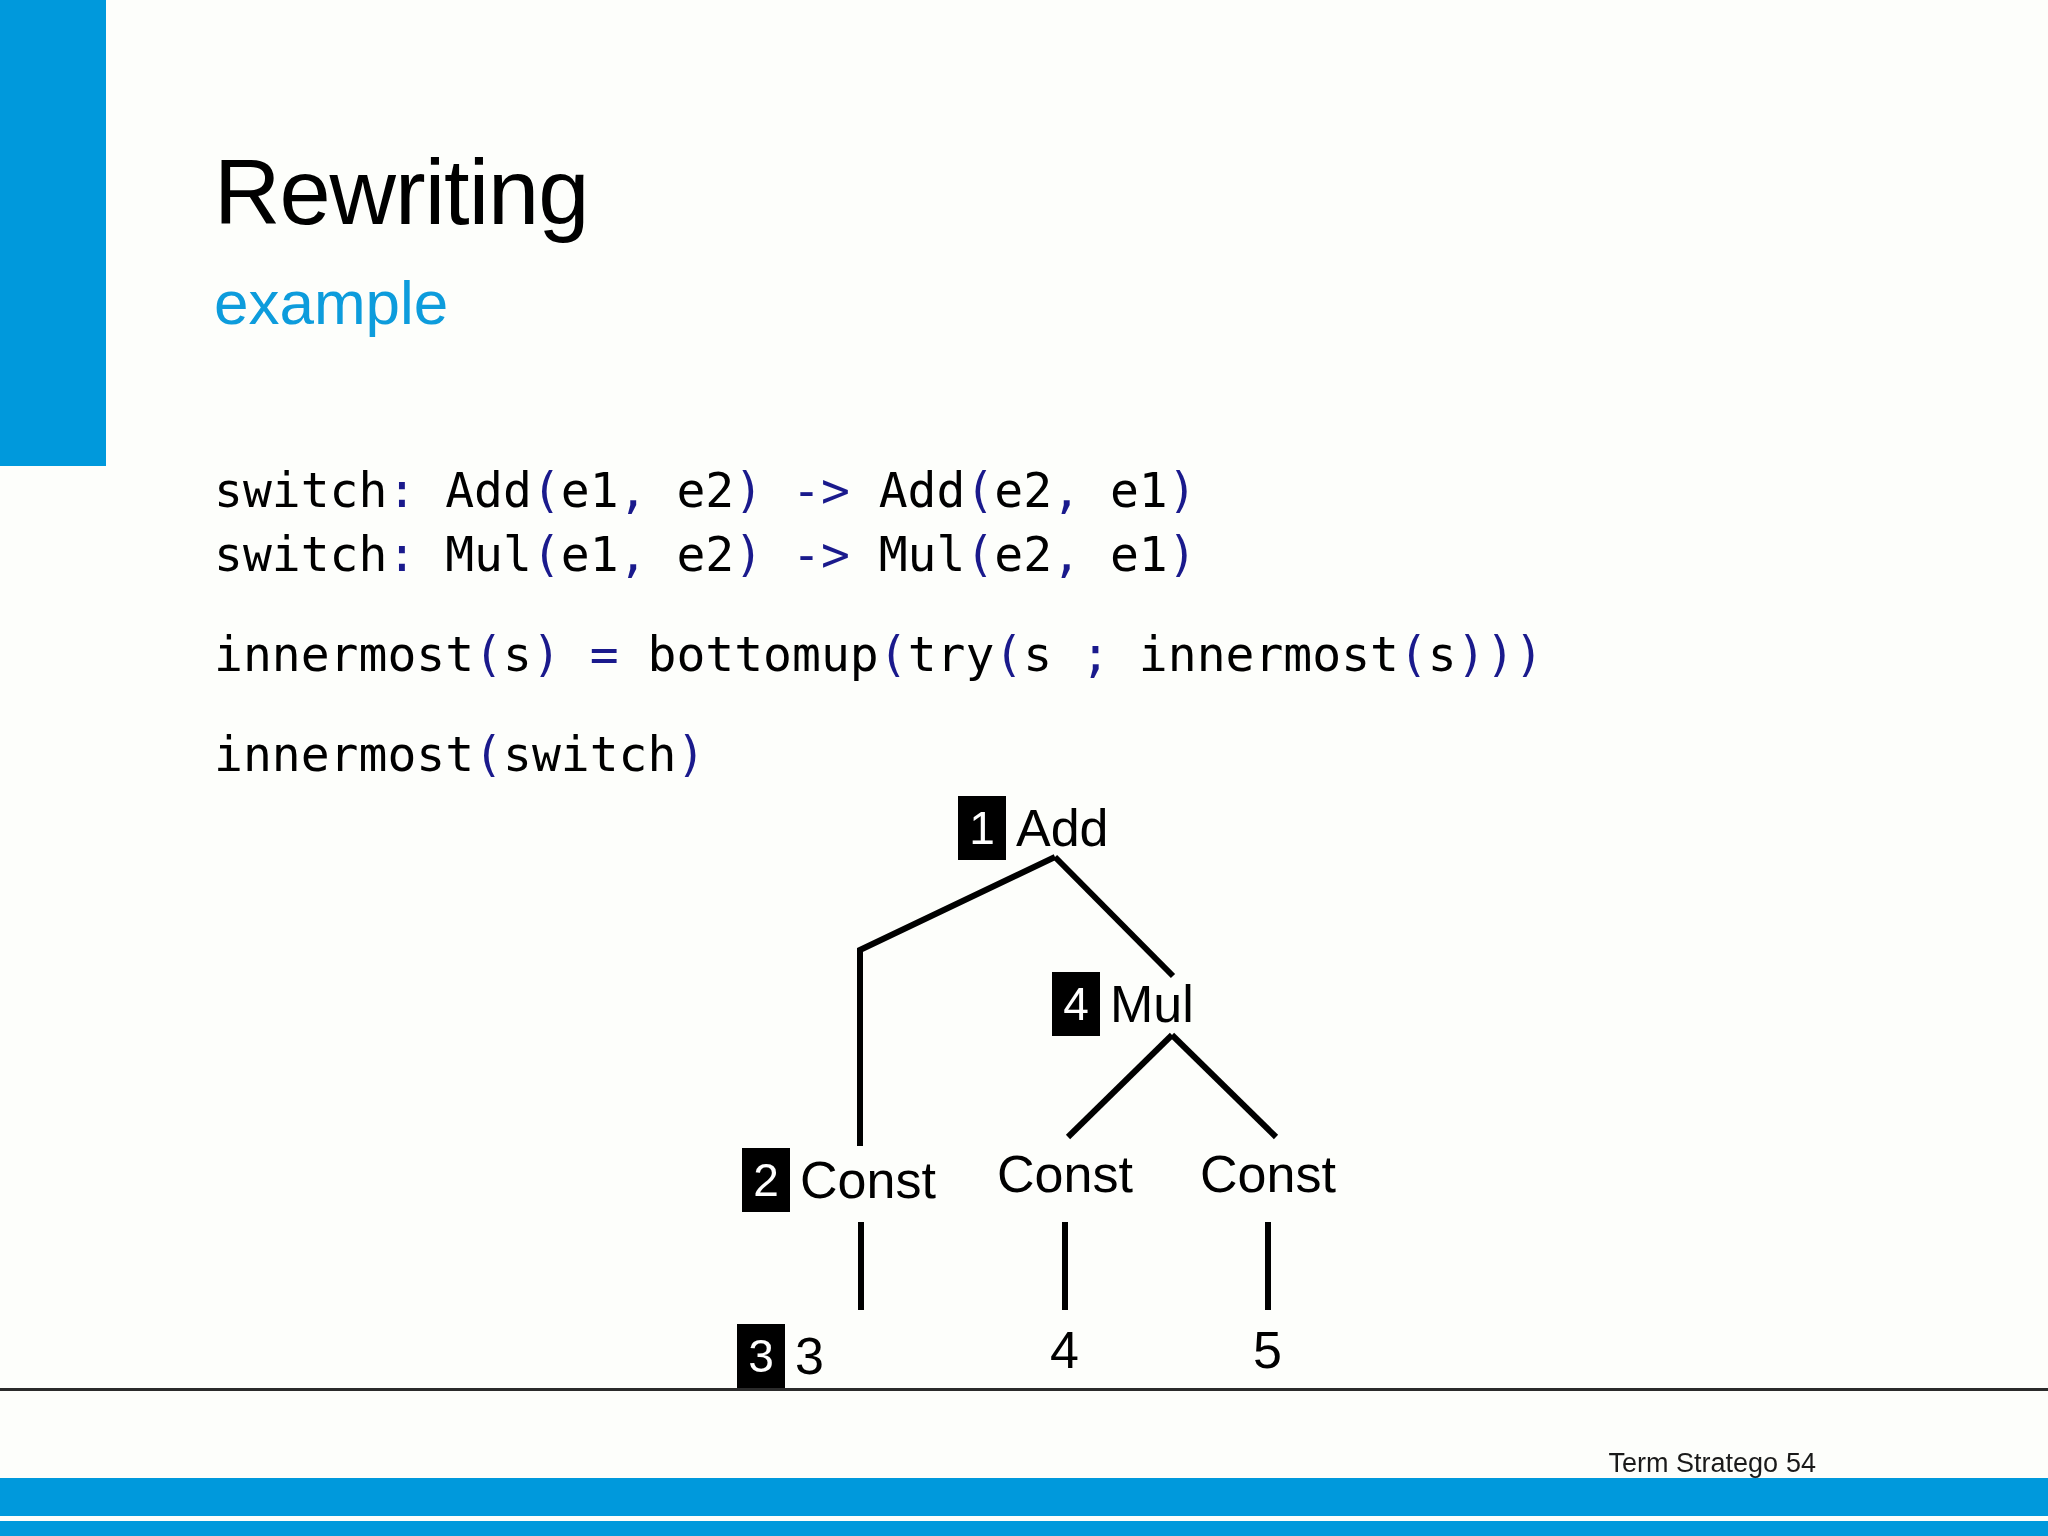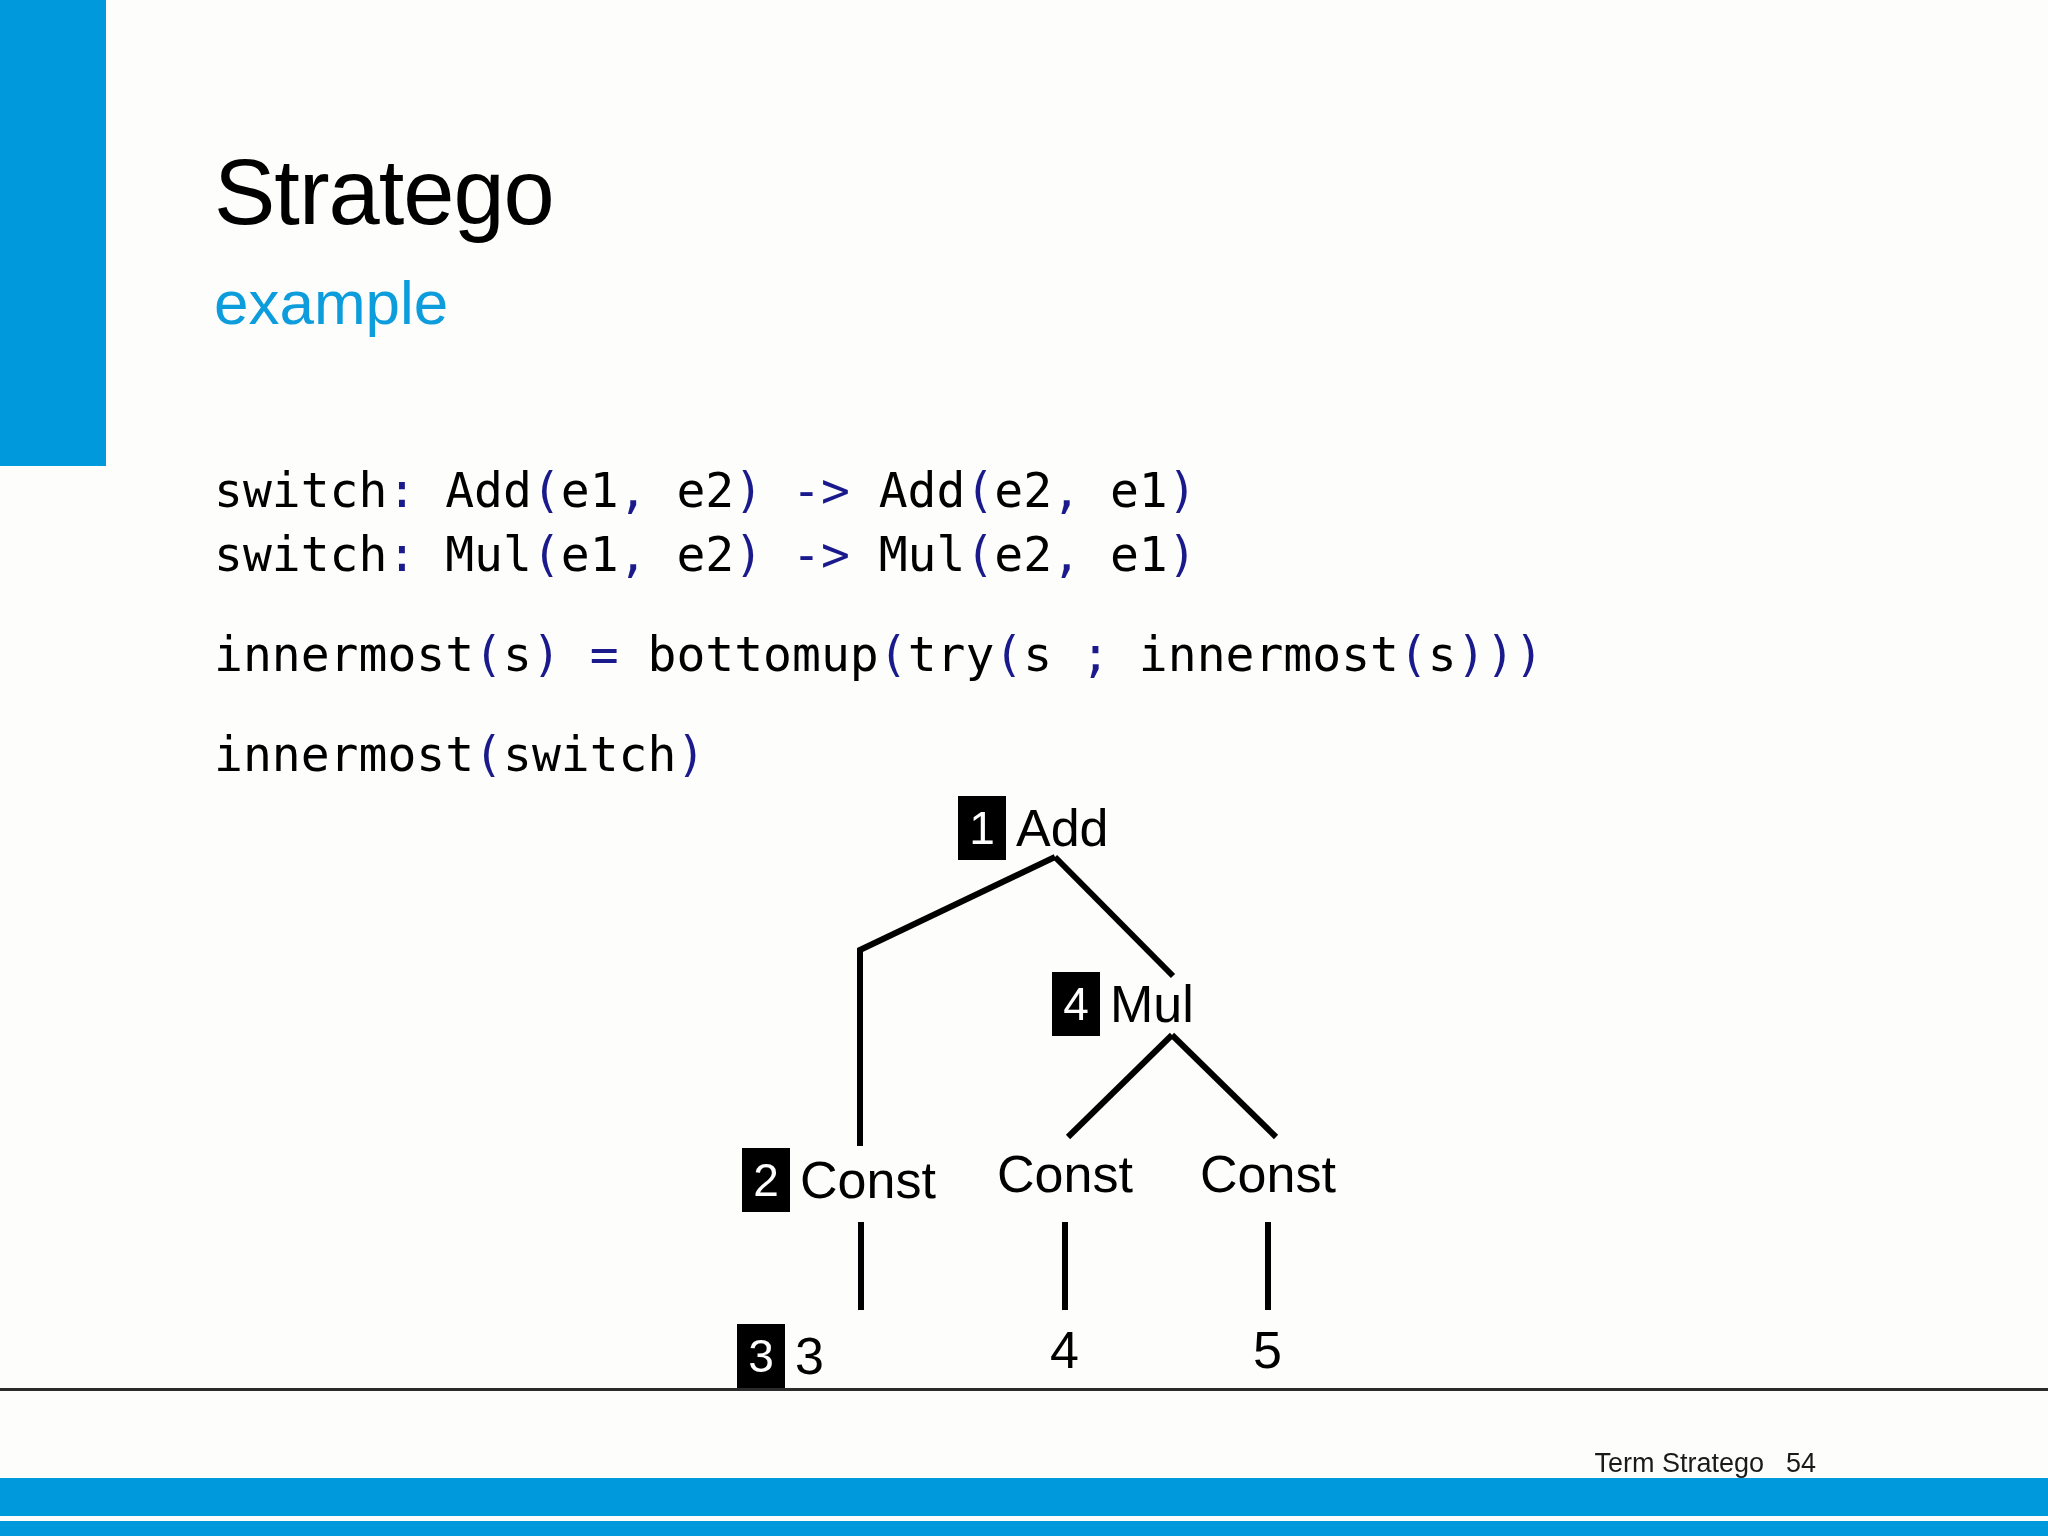--- a/index.html
+++ b/index.html
@@ -154,31 +154,31 @@
 
   #footer-right {
     position: absolute;
     right: 232px;
     top: 1448px;
     font-size: 27px;
     color: #1a1a1a;
     white-space: nowrap;
     font-family: "Liberation Sans", sans-serif;
   }
-  #footer-right .page-num { margin-left: 22px; }
+  #footer-right .page-num { margin-left: 8px; }
 </style>
 </head>
 <body>
 
 <div id="slide">
 
   <div id="accent-bar"></div>
   <div id="footer-rule"></div>
 
-  <div id="title">Stratego</div>
+  <div id="title">Rewriting</div>
   <div id="subtitle">example</div>
 
   <div id="code"><span><span>switch</span><span class="punct">:</span><span> Add</span><span class="punct">(</span><span>e1</span><span class="punct">,</span><span> e2</span><span class="punct">)</span><span> </span><span class="punct">-&gt;</span><span> Add</span><span class="punct">(</span><span>e2</span><span class="punct">,</span><span> e1</span><span class="punct">)</span></span>
 <span><span>switch</span><span class="punct">:</span><span> Mul</span><span class="punct">(</span><span>e1</span><span class="punct">,</span><span> e2</span><span class="punct">)</span><span> </span><span class="punct">-&gt;</span><span> Mul</span><span class="punct">(</span><span>e2</span><span class="punct">,</span><span> e1</span><span class="punct">)</span></span>
 <span class="blank"></span><span><span>innermost</span><span class="punct">(</span><span>s</span><span class="punct">)</span><span> </span><span class="punct">=</span><span> bottomup</span><span class="punct">(</span><span>try</span><span class="punct">(</span><span>s </span><span class="punct">;</span><span> innermost</span><span class="punct">(</span><span>s</span><span class="punct">)))</span></span>
 <span class="blank"></span><span><span>innermost</span><span class="punct">(</span><span>switch</span><span class="punct">)</span></span></div>
 
   <svg id="tree" viewBox="0 0 2048 1536" xmlns="http://www.w3.org/2000/svg">
 
     <polyline points="1055,857 860,950 860,1146" fill="none" stroke="#000000" stroke-width="6"></polyline>

